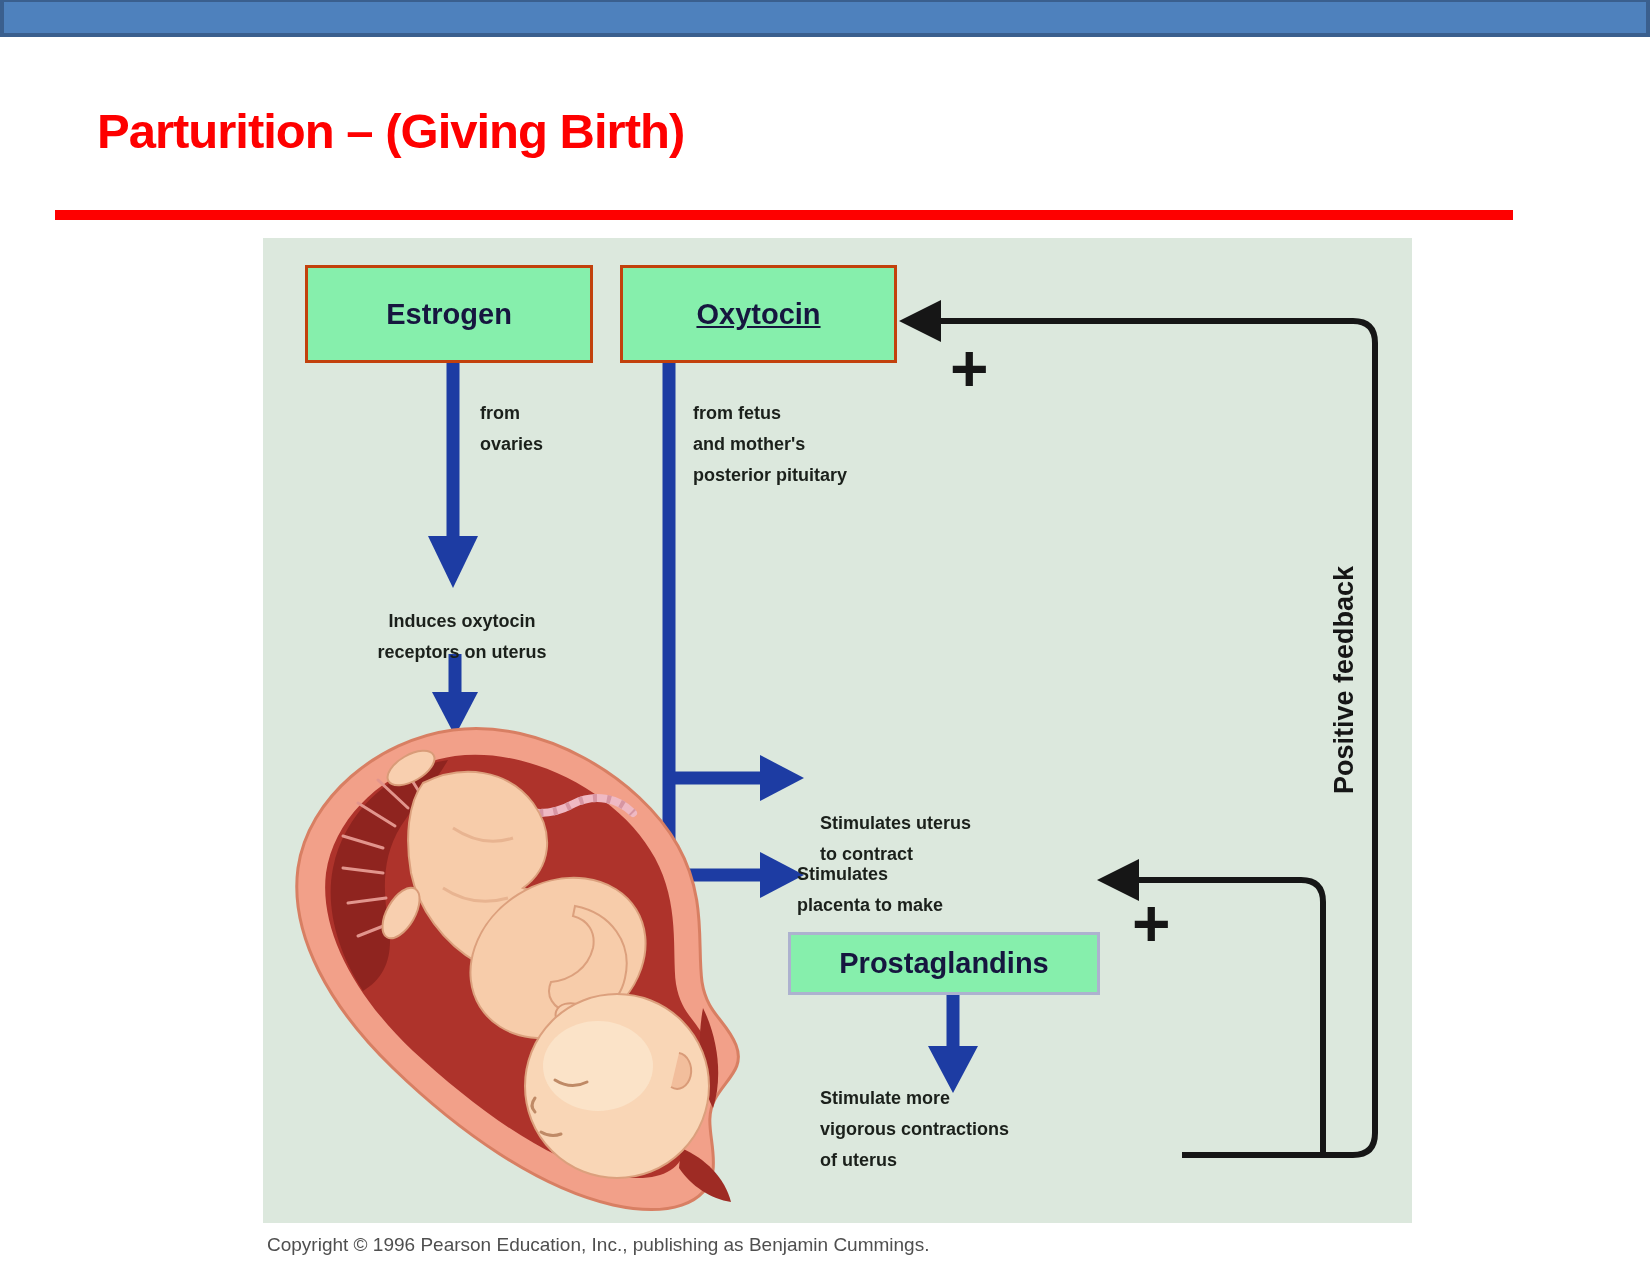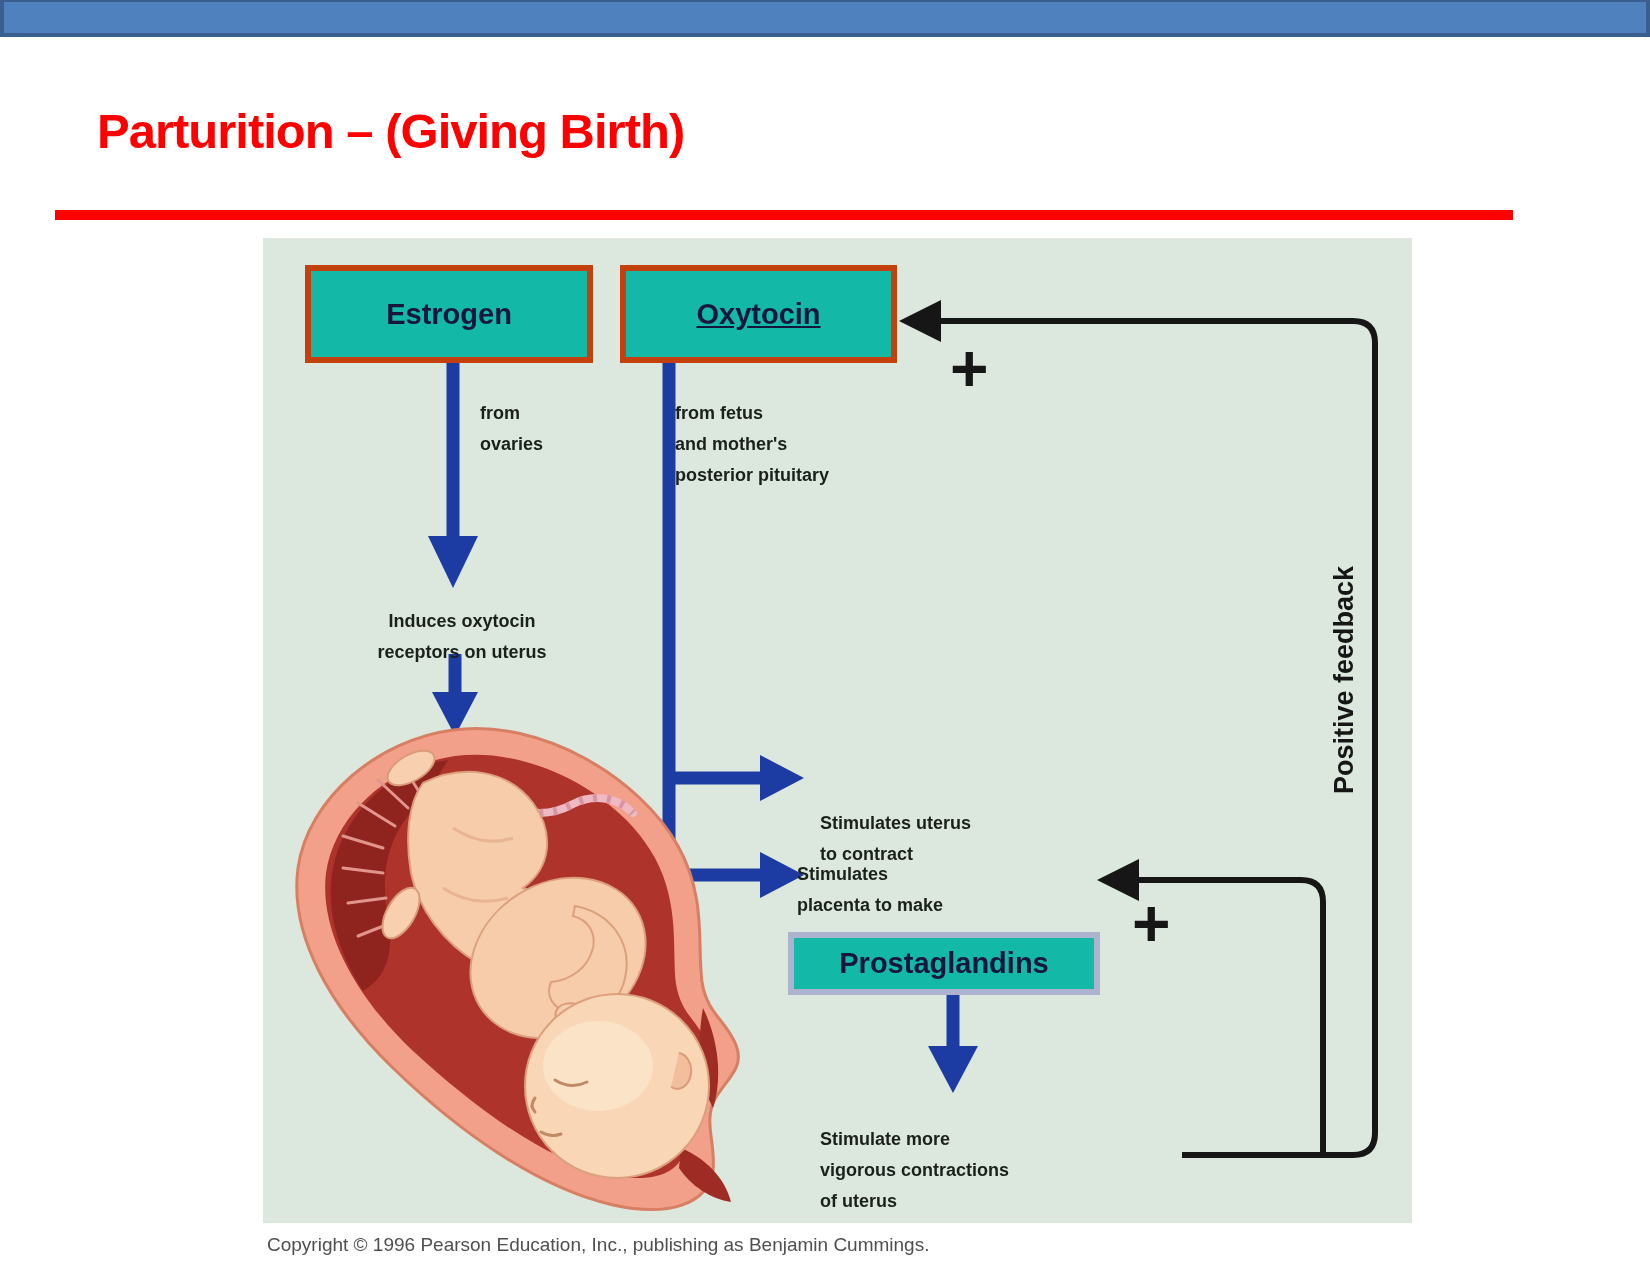--- a/index.html
+++ b/index.html
@@ -16,38 +16,38 @@
   .title{
     position:absolute;left:55px;top:103px;
     font-size:49px;font-weight:bold;color:#fe0000;letter-spacing:-1px;white-space:nowrap;margin-left:42px;
   }
   .title-rule{position:absolute;left:55px;top:210px;width:1458px;height:10px;background:#fe0000;}
   
   .panel{position:absolute;left:263px;top:238px;width:1149px;height:985px;background:#dce8dd;}
   .panel svg{position:absolute;left:0;top:0;}
   
   .hbox{
-    position:absolute;background:#14b8a6;border:6px solid #c2410c;box-sizing:border-box;
+    position:absolute;background:#86efac;border:3px solid #c2410c;box-sizing:border-box;
     display:flex;align-items:center;justify-content:center;
     font-weight:bold;font-size:29px;color:#16163f;
   }
   .box-estrogen{left:42px;top:27px;width:288px;height:98px;}
   .box-oxytocin{left:357px;top:27px;width:277px;height:98px;text-decoration:underline;}
   .box-prostaglandins{left:525px;top:694px;width:312px;height:63px;border-color:#adb2cf;}
   
   .lbl{
     position:absolute;font-weight:bold;font-size:18px;line-height:31px;color:#1b201b;
     white-space:pre-line;
   }
   .lbl-from-ovaries{left:217px;top:160px;}
-  .lbl-from-fetus{left:412px;top:160px;}
+  .lbl-from-fetus{left:430px;top:160px;}
   .lbl-induces{left:79px;top:352px;width:240px;text-align:center;margin-top:16px;}
   .lbl-stim-uterus{left:557px;top:528px;margin-top:42px;}
   .lbl-stim-placenta{left:534px;top:621px;}
-  .lbl-stim-more{left:557px;top:886px;}
+  .lbl-stim-more{left:557px;top:845px;}
   .plus{
     position:absolute;font-weight:bold;font-size:66px;line-height:60px;color:#161616;
   }
   .plus-top{left:687px;top:100px;}
   .plus-bottom{left:869px;top:655px;}
   .pos-feedback{
     position:absolute;left:1066px;top:556px;transform:rotate(-90deg);transform-origin:0 0;
     white-space:nowrap;font-weight:bold;font-size:27px;color:#161616;
   }
   

